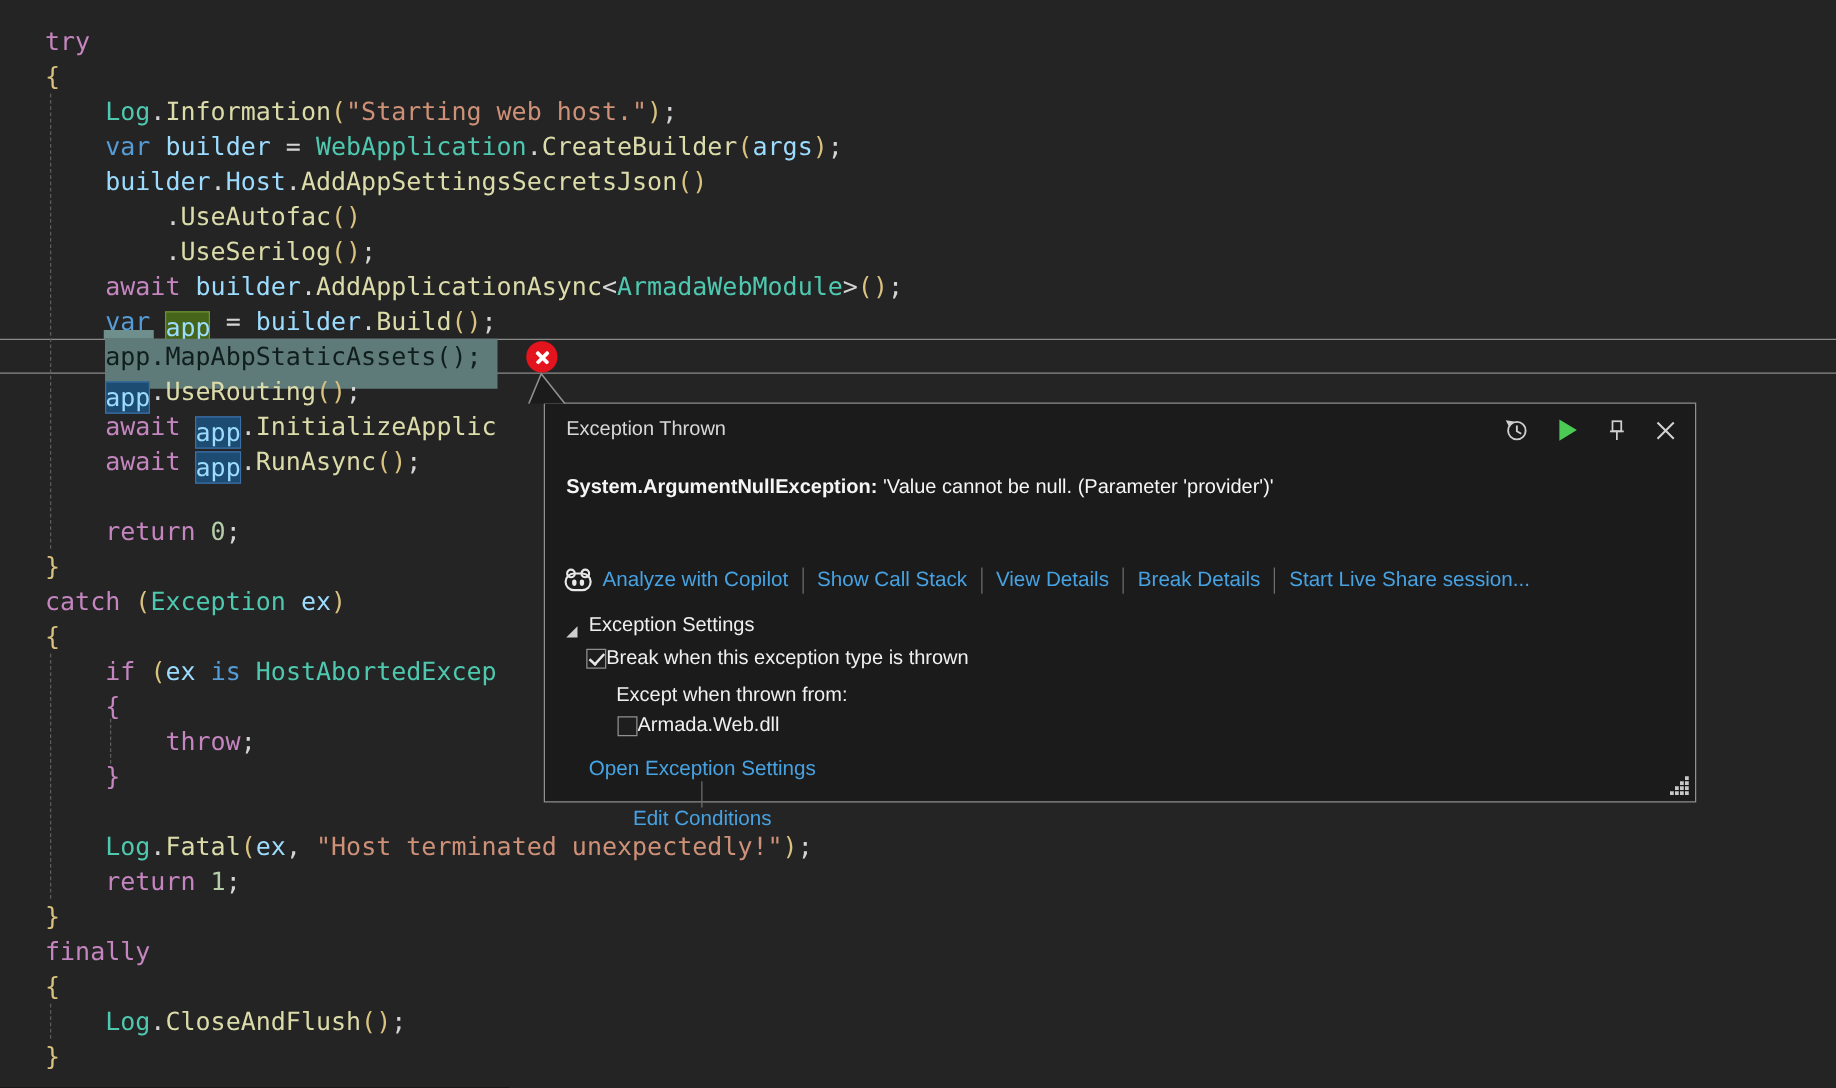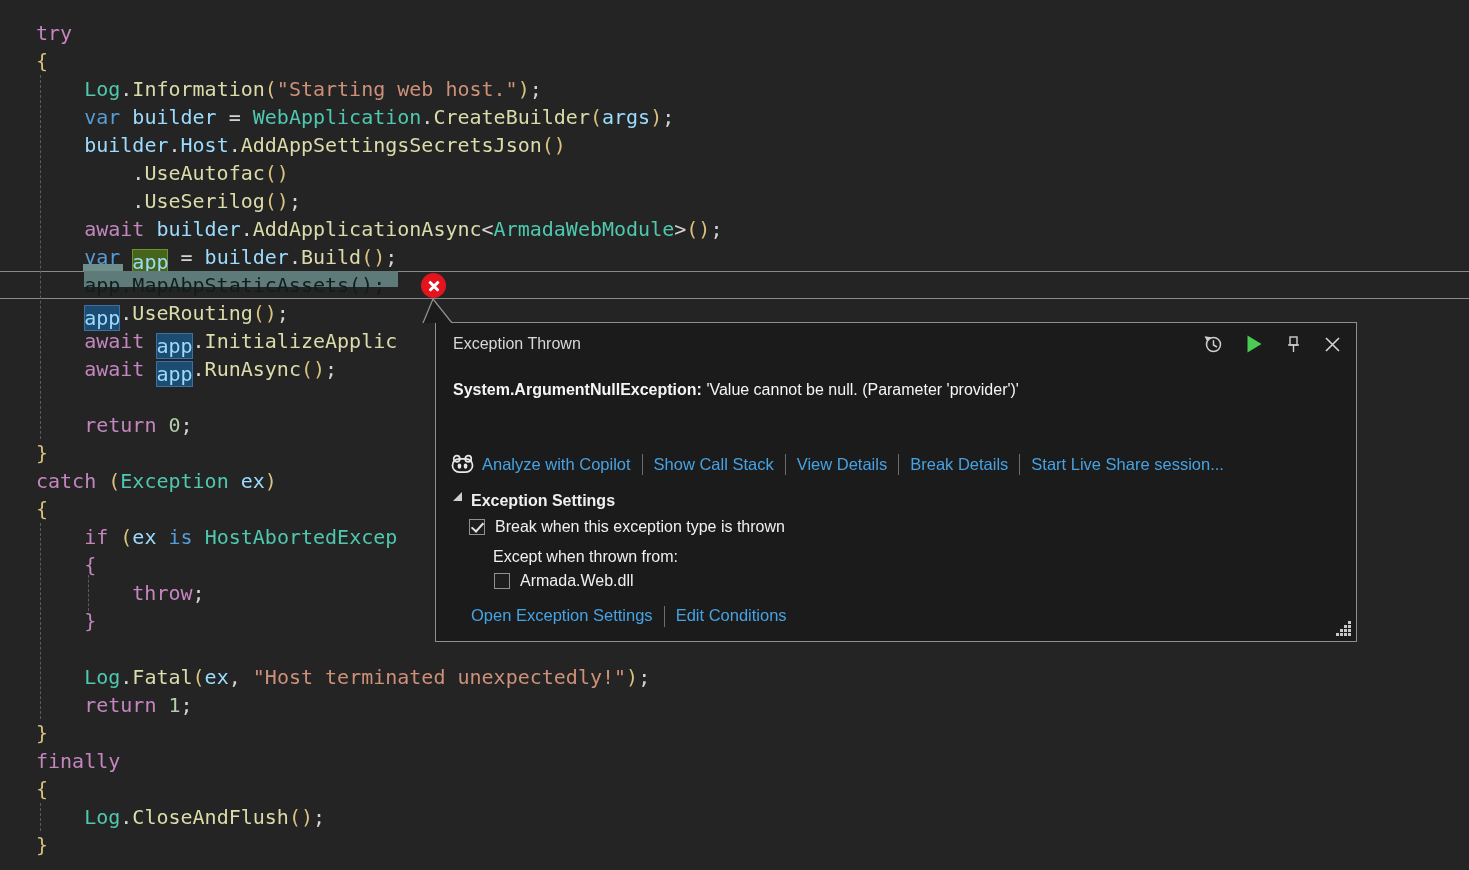--- a/index.html
+++ b/index.html
@@ -18,21 +18,21 @@
   
   .code{position:absolute;left:36px;top:19px;z-index:2;
     font-family:"DejaVu Sans Mono",monospace;font-size:20px;}
   .code-line{height:28px;line-height:28px;white-space:pre;}
   .c-kw{color:var(--keyword_pink);margin-top:15px;} .c-kwb{color:var(--keyword_blue);}
   .c-type{color:var(--type_teal);} .c-method{color:var(--method_yellow);}
   .c-var{color:var(--variable_blue);} .c-str{color:var(--string_salmon);}
   .c-num{color:var(--number_green);} .c-punc{color:var(--punctuation);}
   .c-gold{color:var(--bracket_gold);} .c-orchid{color:var(--bracket_orchid);}
   .c-plain{color:#E6E6E6;} .c-seldark{color:var(--selection_text);}
-  .hl-exc{display:inline-block;height:16px;line-height:28px;
+  .hl-exc{display:inline-block;height:40px;line-height:28px;
     background:var(--selection_bg);padding-right:13px;}
   .hl-def{display:inline-block;height:26px;line-height:26px;vertical-align:-5px;
     background:var(--definition_bg);box-shadow:inset 0 0 0 1px var(--definition_border);}
   .hl-ref{display:inline-block;height:26px;line-height:26px;vertical-align:-5px;
     background:var(--reference_bg);box-shadow:inset 0 0 0 1px var(--reference_border);}
   .err-badge{display:inline-block;width:25px;height:25px;margin-left:23px;
     border-radius:50%;background:var(--error_red);position:relative;vertical-align:-6px;}
   .err-badge::before,.err-badge::after{content:"";position:absolute;left:50%;top:50%;
     width:13px;height:2.6px;background:#fff;border-radius:1px;}
   .err-badge::before{transform:translate(-50%,-50%) rotate(45deg);}
@@ -52,30 +52,30 @@
     z-index:5;color:#F0F0F0;font-size:16px;margin-left:24px;}
   .p-title{position:absolute;left:17px;top:12px;font-size:16px;color:#D8D8D8;}
   .p-icons{position:absolute;right:15px;top:10px;display:flex;gap:23px;align-items:center;height:22px;}
   .p-icons span{display:inline-flex;cursor:default;}
   .p-msg{position:absolute;left:17px;top:58px;color:#F5F5F5;}
   .p-msg .b{font-weight:bold;}
   .p-actions{position:absolute;left:15px;top:131px;display:flex;align-items:center;font-size:16.5px;}
   .link{color:var(--link_blue);cursor:default;white-space:nowrap;}
   .sep{width:1px;height:21px;background:#6D6D6D;margin:0 11px;}
   .copilot-wrap{display:inline-flex;margin-right:8px;}
-  .p-sheader{position:absolute;left:17px;top:169px;display:flex;align-items:flex-start;gap:9px;font-weight:bold;}
+  .p-sheader{position:absolute;left:17px;top:169px;display:flex;align-items:flex-end;gap:9px;}
   .tri{width:0;height:0;border-bottom:9px solid #CFCFCF;border-left:9px solid transparent;}
-  .p-row{position:absolute;display:flex;align-items:center;gap:10px;}
+  .p-row{position:absolute;display:flex;align-items:center;}
   .p-break{left:33px;top:195px;} .p-armada{left:58px;top:249px;}
   .p-except{position:absolute;left:57px;top:225px;}
   .cbx{width:16px;height:16px;box-sizing:border-box;border:1px solid #909090;
     background:#1E1E1F;position:relative;flex:0 0 auto;}
   .cbx.checked::after{content:"";position:absolute;left:4px;top:0px;width:5px;height:10px;
     border-right:2px solid #E8E8E8;border-bottom:2px solid #E8E8E8;transform:rotate(42deg);}
-  .p-links{position:absolute;left:35px;top:283px;display:flex;align-items:flex-start;font-size:16.5px;}
+  .p-links{position:absolute;left:35px;top:283px;display:flex;align-items:center;font-size:16.5px;flex-direction:column;}
   .grip{position:absolute;right:4px;bottom:4px;width:16px;height:16px;}
   .grip::after{content:"";position:absolute;left:0;top:0;width:3px;height:3px;background:transparent;
     box-shadow:12px 0 0 #C9C9C9,12px 4px 0 #C9C9C9,12px 8px 0 #C9C9C9,12px 12px 0 #C9C9C9,
       8px 4px 0 #C9C9C9,8px 8px 0 #C9C9C9,8px 12px 0 #C9C9C9,
       4px 8px 0 #C9C9C9,4px 12px 0 #C9C9C9,0 12px 0 #C9C9C9;}
 </style>
 </head>
 <body>
 
 <div class="stage">

